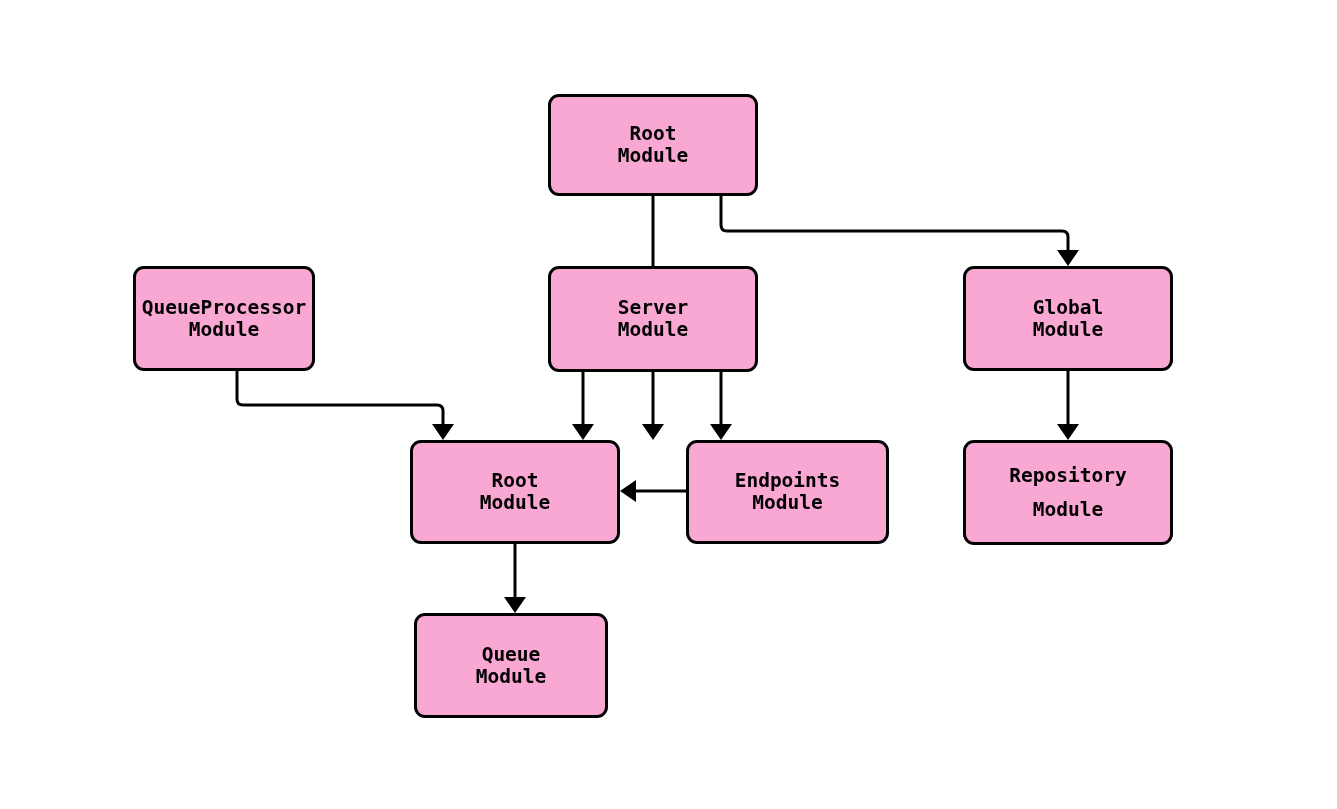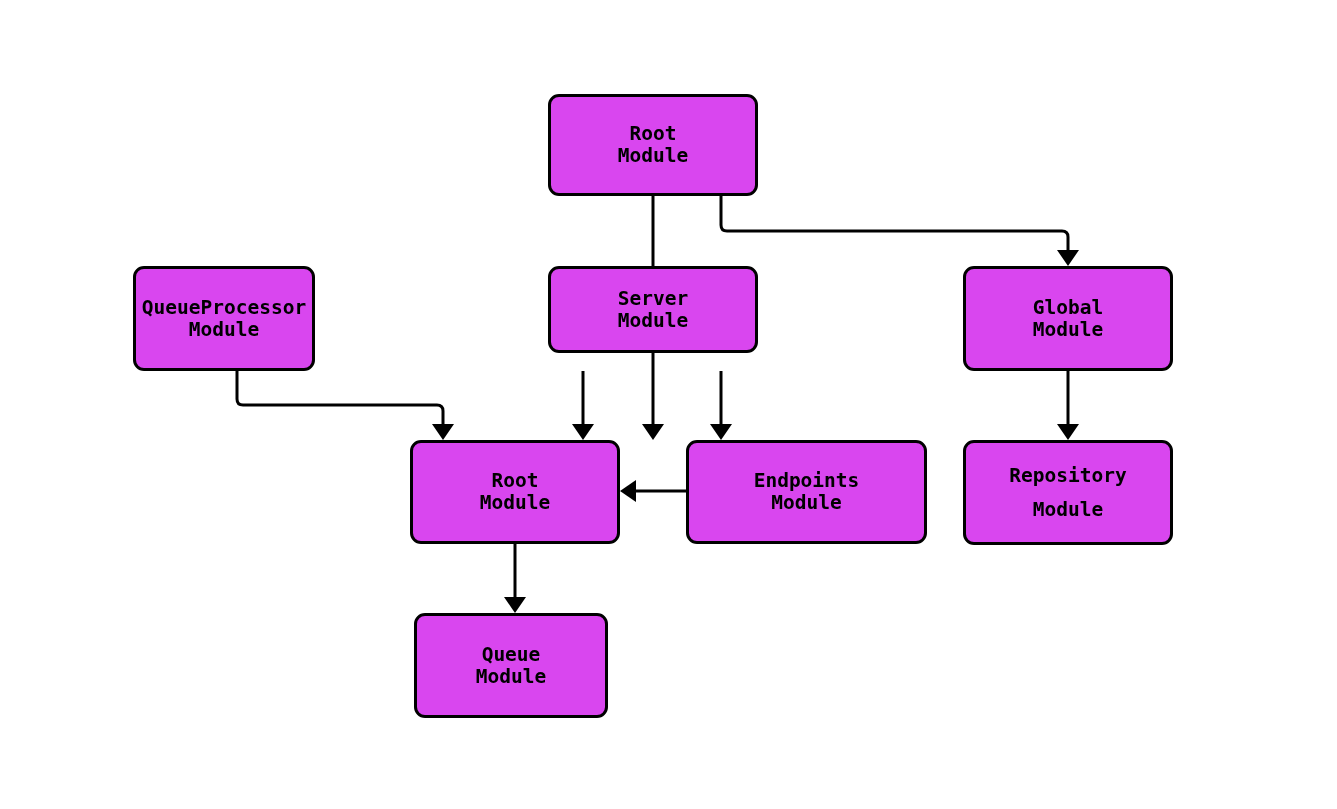--- a/index.html
+++ b/index.html
@@ -22,21 +22,21 @@
     position: absolute;
     left: 0;
     top: 0;
     width: 1337px;
     height: 809px;
     pointer-events: none;
   }
   .node {
     position: absolute;
     box-sizing: border-box;
-    background: #d946ef;
+    background: #f9a8d4;
     border: 3px solid #000000;
     border-radius: 11px;
     display: flex;
     flex-direction: column;
     align-items: center;
     justify-content: center;
     z-index: 2;
   }
   .node-line {
     display: block;
@@ -93,36 +93,36 @@
   <div class="node" style="left: 548px; top: 94px; width: 210px; height: 102px; border-color: rgb(0, 0, 0); color: rgb(0, 0, 0);">
     <span class="node-line">Root</span>
     <span class="node-line">Module</span>
   </div>
 
   <div class="node" style="left: 133px; top: 266px; width: 182px; height: 105px; border-color: rgb(0, 0, 0); color: rgb(0, 0, 0);">
     <span class="node-line">QueueProcessor</span>
     <span class="node-line">Module</span>
   </div>
 
-  <div class="node" style="left: 548px; top: 266px; width: 210px; height: 87px; border-color: rgb(0, 0, 0); color: rgb(0, 0, 0);">
+  <div class="node" style="left: 548px; top: 266px; width: 210px; height: 106px; border-color: rgb(0, 0, 0); color: rgb(0, 0, 0);">
     <span class="node-line">Server</span>
     <span class="node-line">Module</span>
   </div>
 
   <div class="node" style="left: 963px; top: 266px; width: 210px; height: 105px; border-color: rgb(0, 0, 0); color: rgb(0, 0, 0);">
     <span class="node-line">Global</span>
     <span class="node-line">Module</span>
   </div>
 
   <div class="node" style="left: 410px; top: 440px; width: 210px; height: 104px; border-color: rgb(0, 0, 0); color: rgb(0, 0, 0);">
     <span class="node-line">Root</span>
     <span class="node-line">Module</span>
   </div>
 
-  <div class="node" style="left: 686px; top: 440px; width: 241px; height: 104px; border-color: rgb(0, 0, 0); color: rgb(0, 0, 0);">
+  <div class="node" style="left: 686px; top: 440px; width: 203px; height: 104px; border-color: rgb(0, 0, 0); color: rgb(0, 0, 0);">
     <span class="node-line">Endpoints</span>
     <span class="node-line">Module</span>
   </div>
 
   <div class="node" style="left: 963px; top: 440px; width: 210px; height: 105px; border-color: rgb(0, 0, 0); color: rgb(0, 0, 0); gap: 12px;">
     <span class="node-line">Repository</span>
     <span class="node-line">Module</span>
   </div>
 
   <div class="node" style="left: 414px; top: 613px; width: 194px; height: 105px; border-color: rgb(0, 0, 0); color: rgb(0, 0, 0);">

